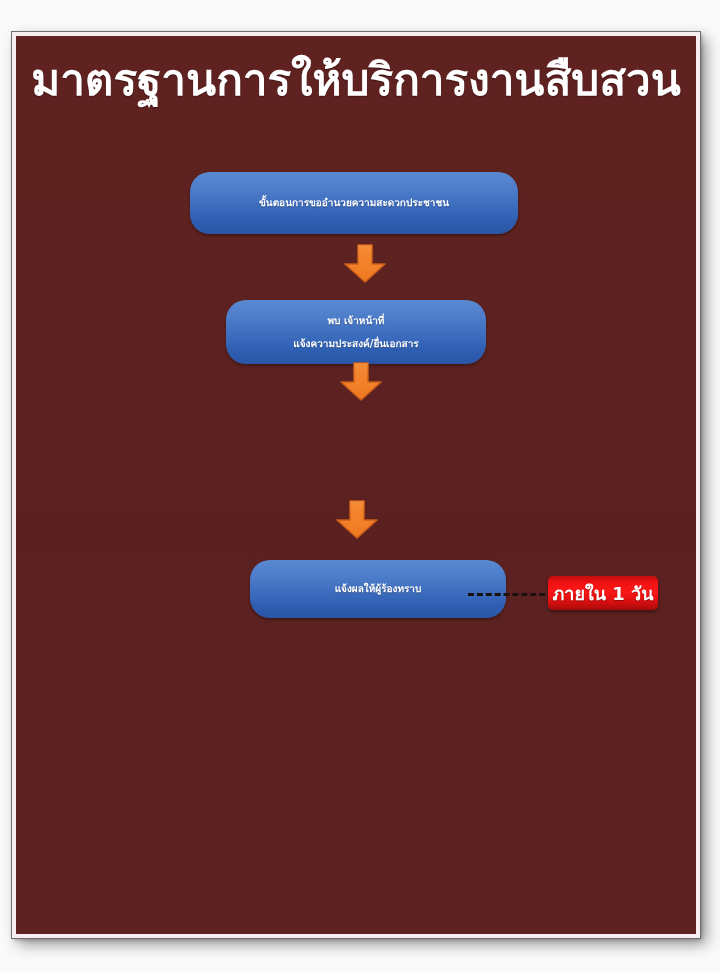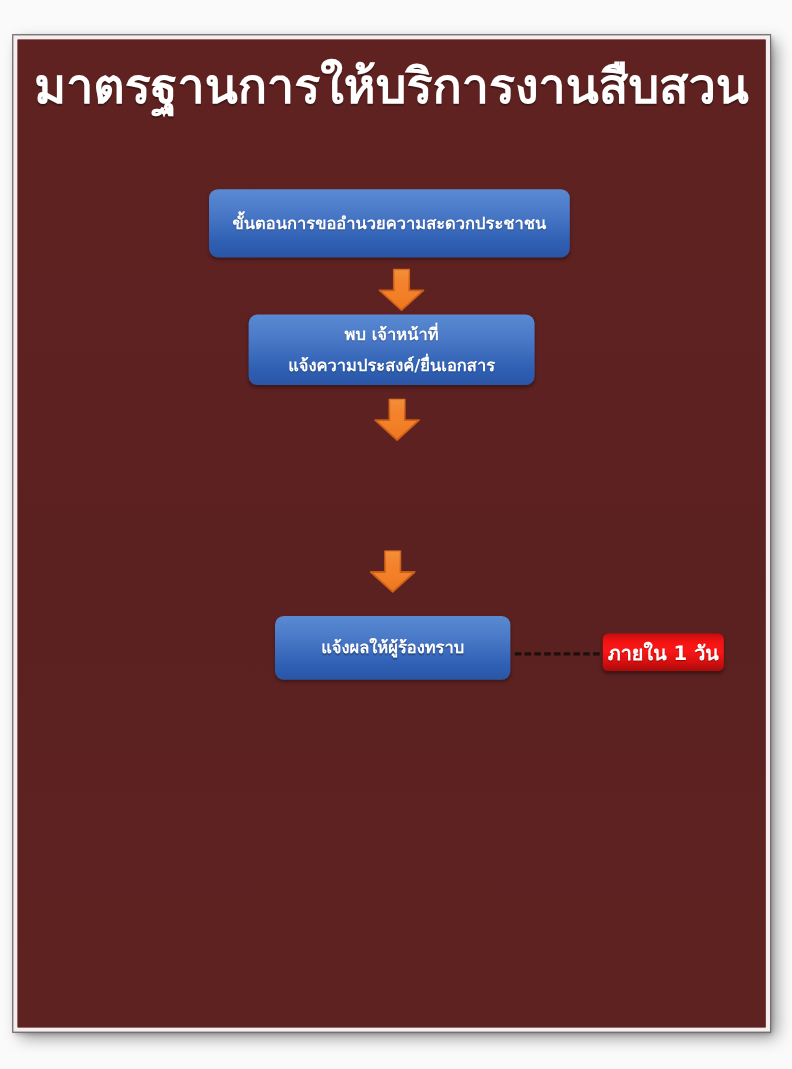--- a/index.html
+++ b/index.html
@@ -49,41 +49,41 @@
     letter-spacing: 0px;
     line-height: 1.18;
     text-shadow: 0 1px 1px rgba(0,0,0,0.35);
     white-space: nowrap;
   }
 
   
   .flow-box {
     position: absolute;
     box-sizing: border-box;
-    border-radius: 8px;
+    border-radius: 20px;
     background: linear-gradient(180deg, #5a8ad2 0%, #4b7ac8 32%, #2f5fb3 78%, #2a55a5 100%);
     color: #ffffff;
     display: flex;
     flex-direction: column;
     align-items: center;
     justify-content: center;
     text-align: center;
-    font-size: 15px;
+    font-size: 10px;
     font-weight: bold;
     line-height: 1.0;
     box-shadow: 0 2px 3px rgba(0,0,0,0.30);
     text-shadow: 0 1px 1px rgba(0,0,0,0.30);
   }
   .flow-box .line { display: block; }
   .flow-box .line + .line { margin-top: 13px; }
 
   #box-1 { left: 174px; top: 136px; width: 328px; height: 62px; }
-  #box-2 { left: 210px; top: 250px; width: 260px; height: 64px; }
+  #box-2 { left: 210px; top: 264px; width: 260px; height: 64px; }
   #box-3 { left: 217px; top: 378px; width: 245px; height: 74px; }
-  #box-4 { left: 234px; top: 524px; width: 214px; height: 58px; text-align: right; }
+  #box-4 { left: 234px; top: 524px; width: 256px; height: 58px; text-align: right; }
 
   
   .arrow-down {
     position: absolute;
     width: 46px;
     height: 40px;
   }
   .arrow-down svg { display: block; width: 100%; height: 100%; }
 
   #arrow-1 { left: 326px; top: 208px; }

